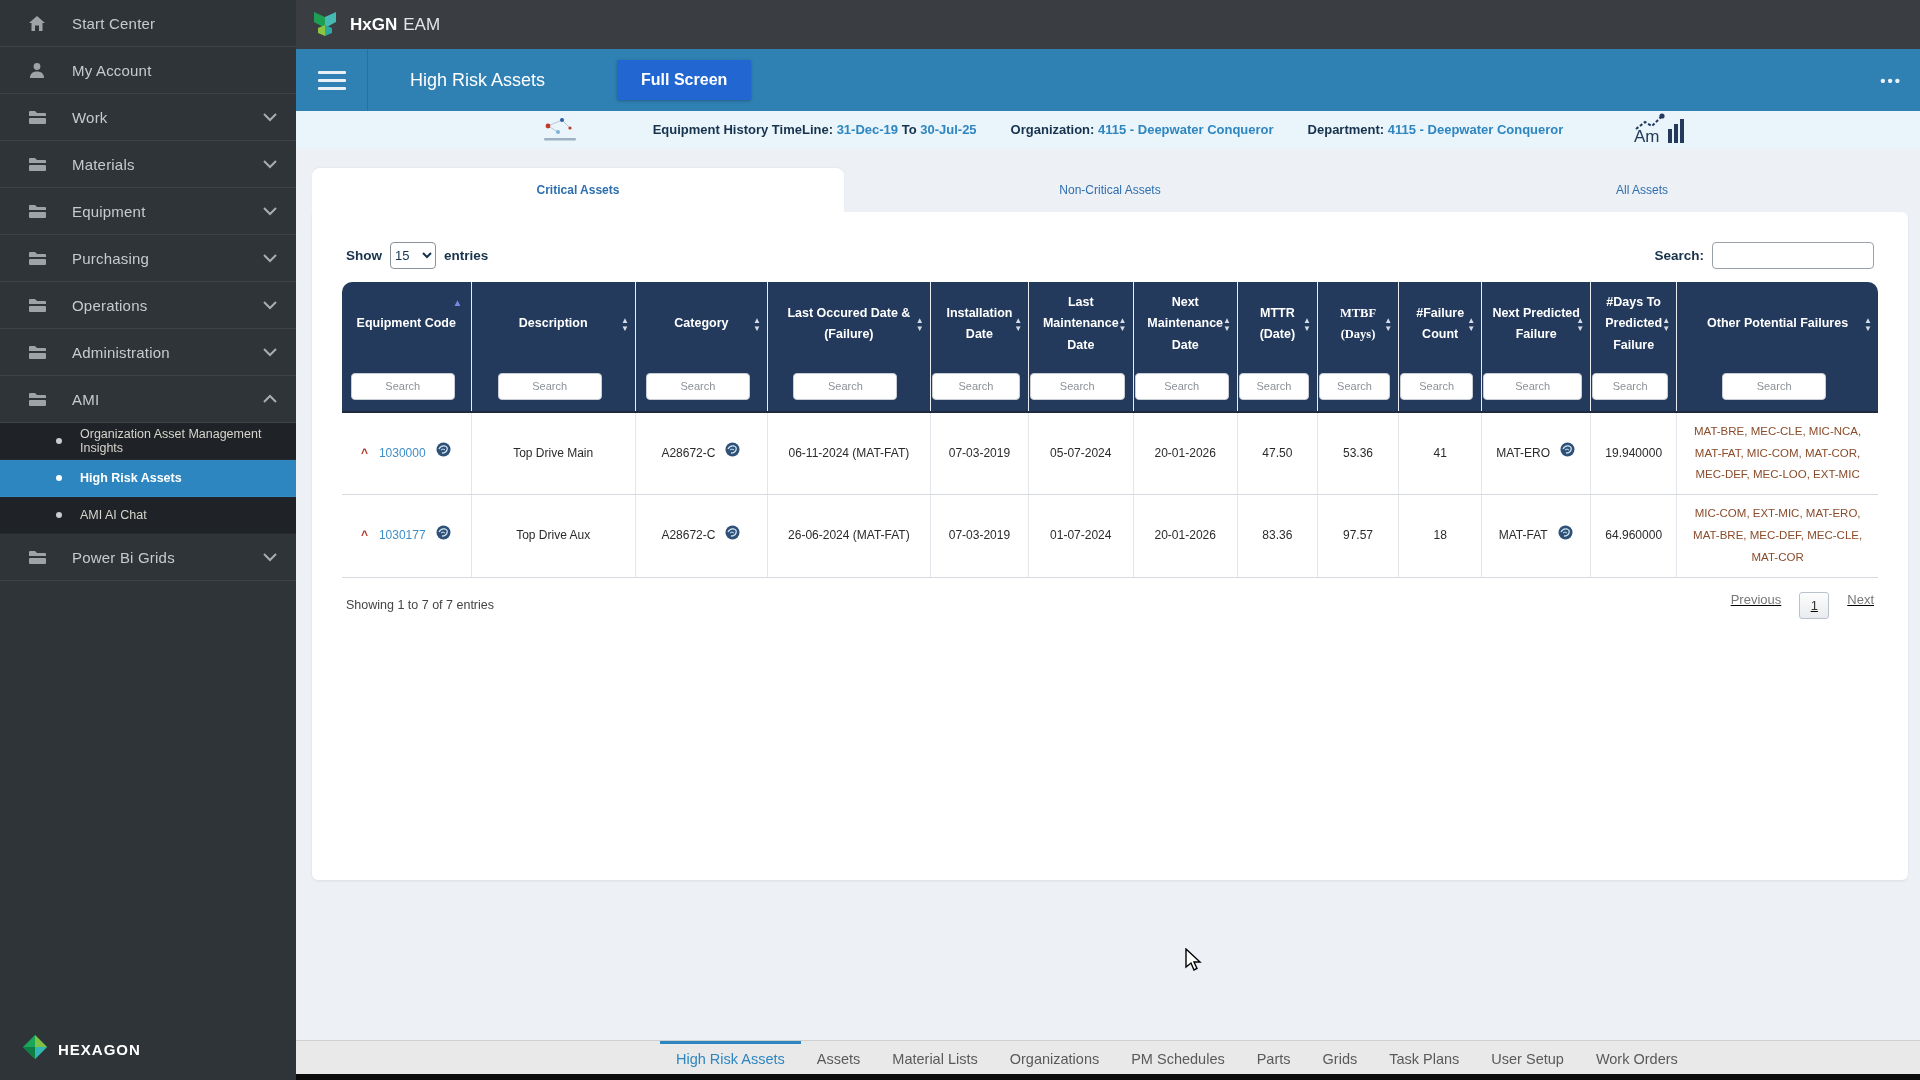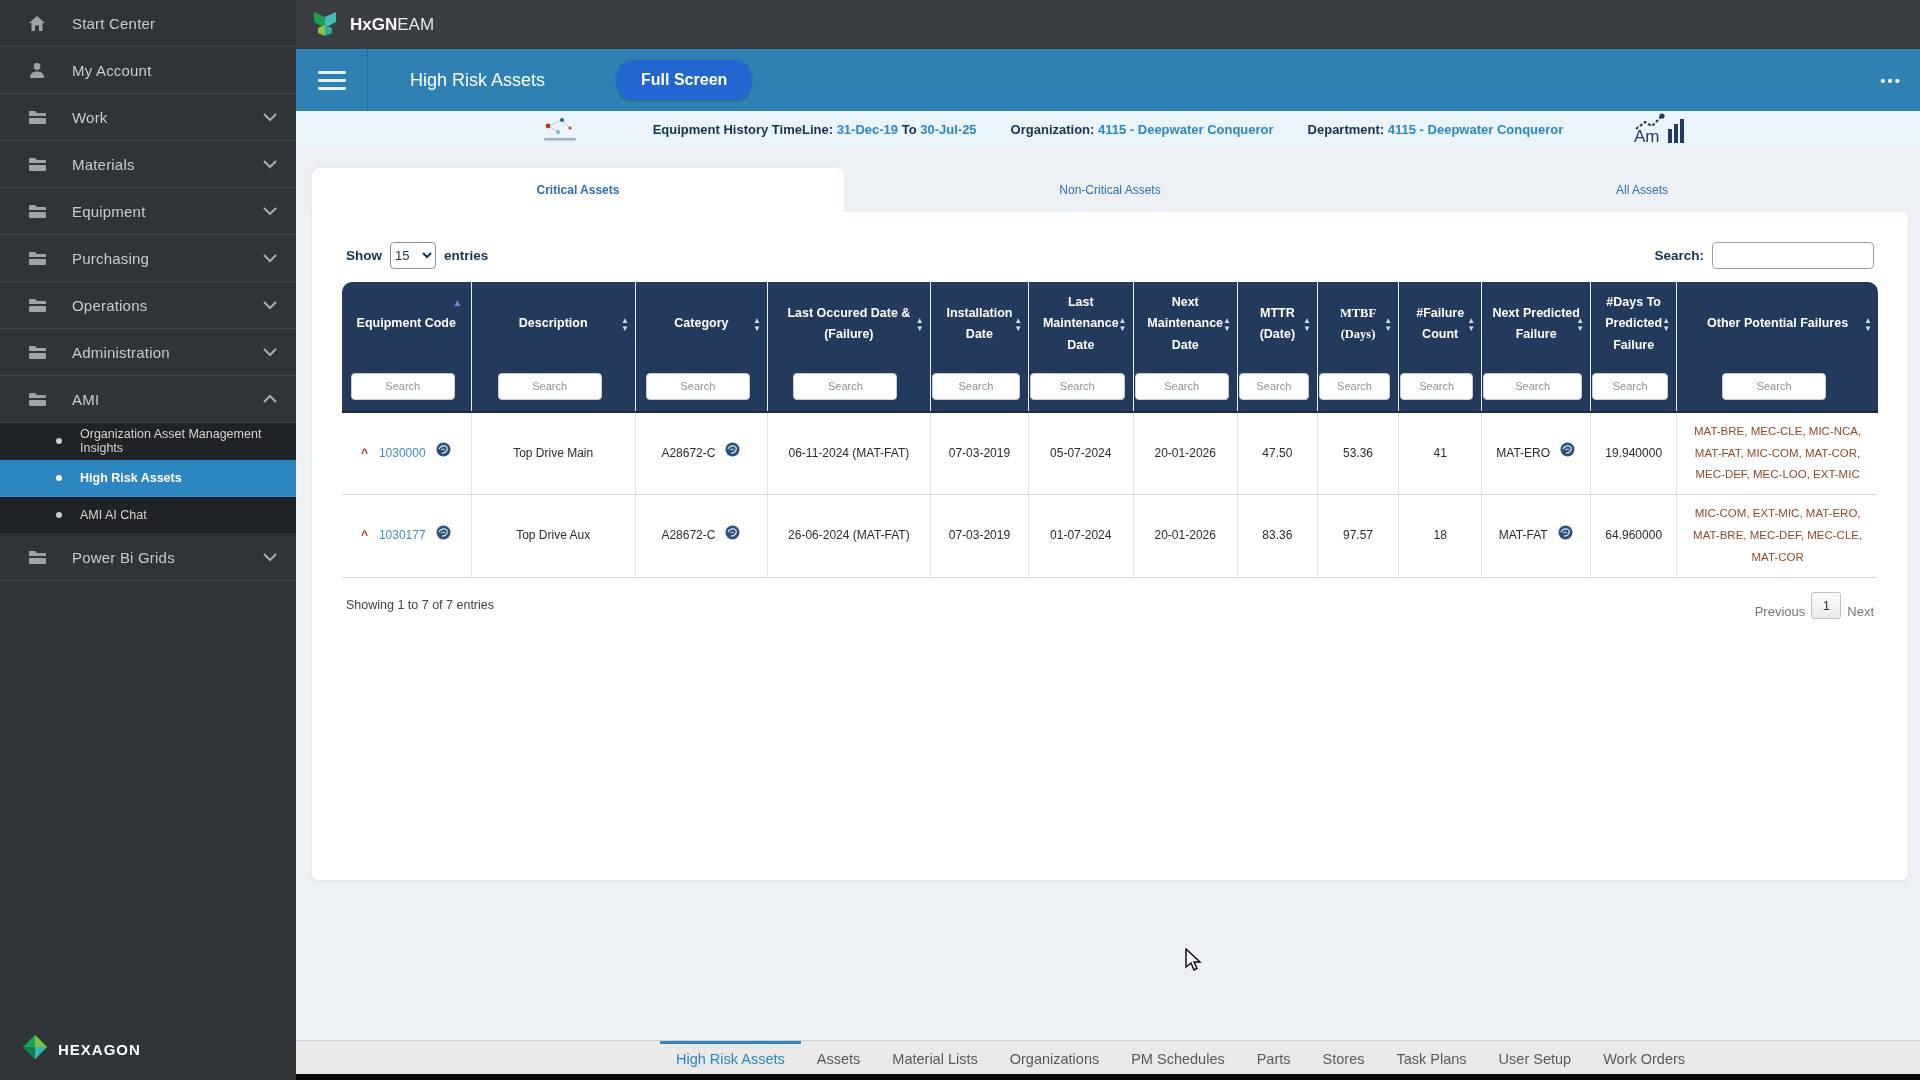--- a/index.html
+++ b/index.html
@@ -18,29 +18,29 @@
   .side-sub-item .s-label { font-size:12.5px; color:#D6D4CC; }
   .side-sub-item.selected { background:#2E86C1; }
   .side-sub-item.selected .s-label { color:#FFFFFF; font-weight:bold; }
   .side-sub-item.selected .bullet { background:#FFFFFF; }
   #sidebar-brand { position:absolute; left:22px; bottom:16px; display:flex; align-items:center; gap:10px; }
   #sidebar-brand .b-text { color:#FFFFFF; font-weight:bold; font-size:15px; letter-spacing:1px; }
 
   
   #topbar { position:absolute; left:296px; top:0; right:0; height:49px; background:#3A3E43; display:flex; align-items:center; padding-left:16px; z-index:4; }
   #topbar .brand-bold { color:#FFFFFF; font-weight:bold; font-size:17px; margin-left:10px; }
-  #topbar .brand-reg { color:#E3E6E8; font-size:17px; margin-left:0; }
+  #topbar .brand-reg { color:#E3E6E8; font-size:17px; margin-left:6px; }
 
   
   #bluebar { position:absolute; left:296px; top:49px; right:0; height:62px; background:#2F80B3; display:flex; align-items:center; z-index:4; }
   #hamburger { width:72px; height:62px; display:flex; align-items:center; justify-content:center; cursor:pointer; border-right:1px solid rgba(0,0,0,.12); }
   #hamburger .bars { width:28px; }
   #hamburger .bars div { height:3px; background:#E9F1F6; margin:5px 0; border-radius:1px; }
   #bluebar .page-title { color:#FFFFFF; font-size:18px; margin-left:42px; }
-  #fullscreen-btn { margin-left:72px; background:#2166D1; color:#FFFFFF; font-weight:bold; font-size:16px; border:none; border-radius:16px; padding:11px 24px; cursor:pointer; box-shadow:0 1px 3px rgba(0,0,0,.25); }
+  #fullscreen-btn { margin-left:72px; background:#2166D1; color:#FFFFFF; font-weight:bold; font-size:16px; border:none; border-radius:2px; padding:11px 24px; cursor:pointer; box-shadow:0 1px 3px rgba(0,0,0,.25); }
   #more-btn { margin-left:auto; margin-right:18px; color:#EAF3F9; font-size:15px; letter-spacing:2px; cursor:pointer; font-weight:bold; }
 
   
   #infobar { position:absolute; left:296px; top:111px; right:0; height:37px; background:#E9F4FB; display:flex; align-items:center; justify-content:center; gap:34px; z-index:3; }
   #infobar .ib-group { font-size:13px; font-weight:bold; color:#16324C; white-space:nowrap; }
   #infobar .ib-val { color:#2E86C1; }
   #partner-logo { position:absolute; left:242px; top:3px; }
   #ami-logo { position:absolute; right:230px; top:2px; }
 
   
@@ -72,21 +72,21 @@
   #grid tbody td:last-child { border-right:none; }
   #grid tbody tr:first-child td { border-top:2px solid #1E2B3F; height:66px; }
   #grid tbody tr:last-child td { height:50px; }
   .cell-flex { display:flex; align-items:center; justify-content:center; gap:9px; }
   .expand-caret { color:#B03A2E; font-weight:bold; font-size:12px; margin-right:2px; }
   .eq-link { color:#3D8EC9; cursor:pointer; }
   .other-failures { color:#8A4B2A; font-size:11.5px; line-height:1.9; }
 
   #grid-footer { display:flex; align-items:center; margin-top:14px; padding:0 4px; }
   #grid-footer .summary { font-size:12.5px; color:#444; }
-  #grid-footer .pager { margin-left:auto; display:flex; align-items:flex-end; gap:6px; }
+  #grid-footer .pager { margin-left:auto; display:flex; align-items:flex-start; gap:18px;text-decoration:underline; }
   #grid-footer .pg-prev, #grid-footer .pg-next { font-size:13px; color:#777; cursor:pointer; }
   #grid-footer .pg-num { width:30px; height:27px; display:flex; align-items:center; justify-content:center; font-size:13px; color:#333; border:1px solid #B9C2CC; border-radius:3px; background:linear-gradient(#FDFDFD,#E9EBEE); cursor:pointer; }
 
   
   #bottombar { position:absolute; left:296px; right:0; top:1040px; height:34px; background:#E9E9E9; border-top:1px solid #D0D0D0; display:flex; align-items:stretch; padding-left:364px; z-index:6; }
   .btab { display:flex; align-items:center; padding:0 16px; font-size:14.5px; color:#5A5A5A; cursor:pointer; border-top:3px solid transparent; }
   .btab.active { color:#2E86C1; border-top:3px solid #2E86C1; }
   #blackstrip { position:absolute; left:296px; right:0; top:1074px; height:6px; background:#0B0B0B; z-index:6; }
 
   
@@ -537,21 +537,21 @@
     </div>
   </div>
 
   <div id="bottombar">
       <div class="btab active">High Risk Assets</div>
       <div class="btab">Assets</div>
       <div class="btab">Material Lists</div>
       <div class="btab">Organizations</div>
       <div class="btab">PM Schedules</div>
       <div class="btab">Parts</div>
-      <div class="btab">Stores</div>
+      <div class="btab">Grids</div>
       <div class="btab">Task Plans</div>
       <div class="btab">User Setup</div>
       <div class="btab">Work Orders</div>
     </div>
   <div id="blackstrip"></div>
 
   <div id="cursor">
     <svg width="22" height="24" viewBox="0 0 22 24">
         <polygon points="1,1 1,19 6,15 9,22 12,20.5 9,14 15,14" fill="#FFFFFF" stroke="#000000" stroke-width="1.4"></polygon>
       </svg>

